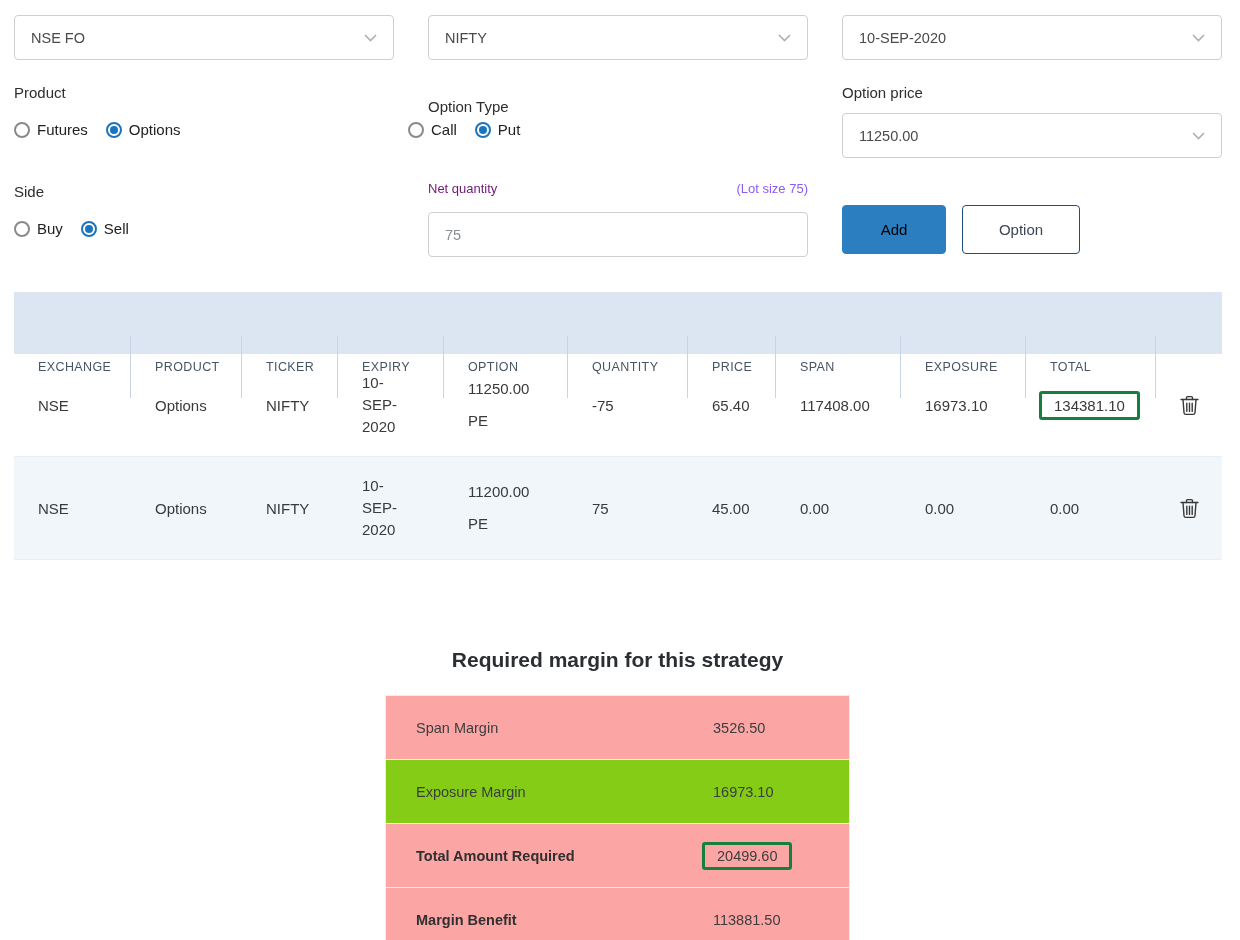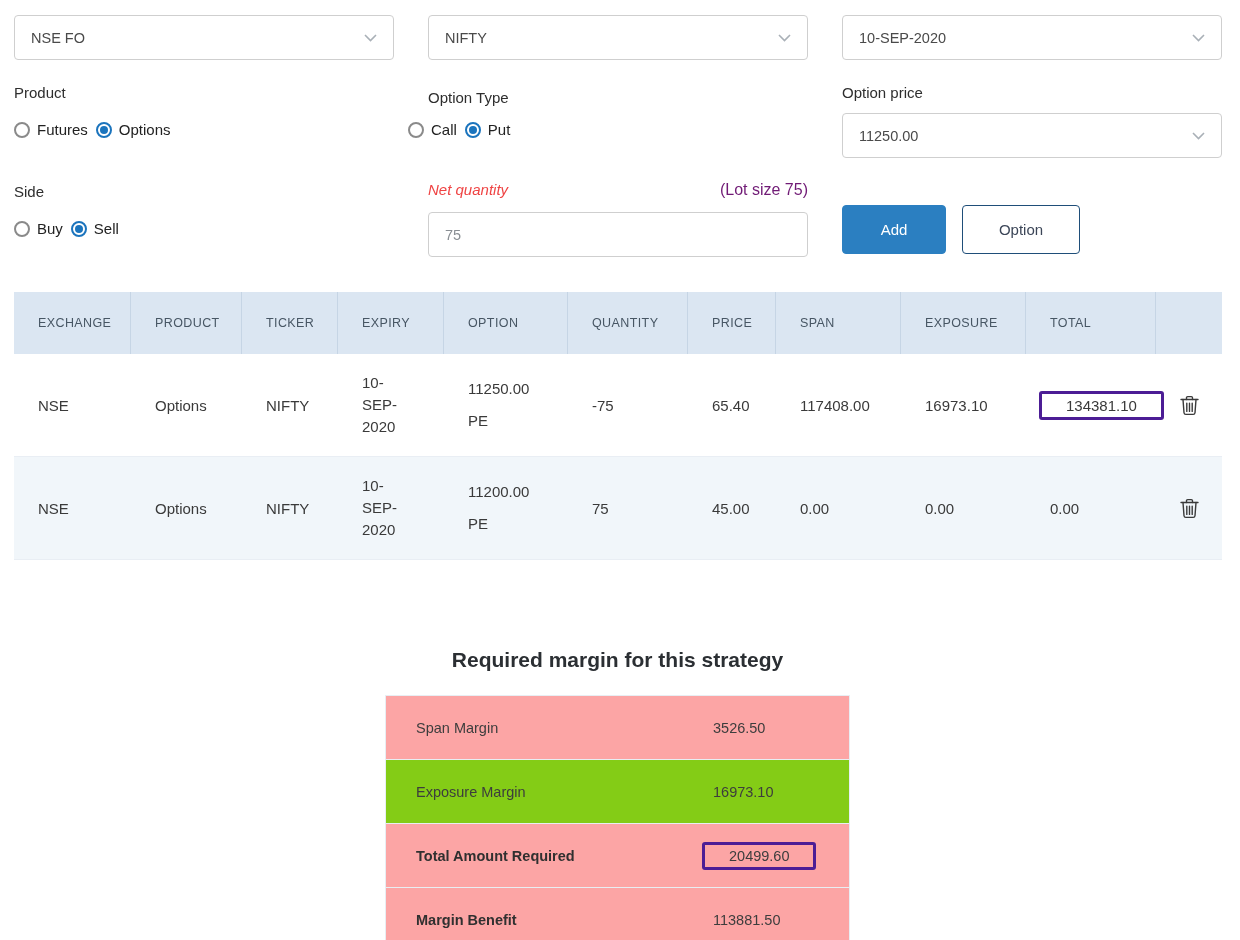--- a/index.html
+++ b/index.html
@@ -16,59 +16,59 @@
   .textinput { color:#8a8f94; }
   .s1 { left:14px;  top:15px; }
   .s2 { left:428px; top:15px; }
   .s3 { left:842px; top:15px; }
   .s4 { left:842px; top:113px; }
   .chev { flex:0 0 auto; margin-left:10px; }
 
   
   .flabel { position:absolute; font-size:15px; color:#2e2e2e; }
   .l-product { left:14px;  top:84px; }
-  .l-otype   { left:428px; top:89px;text-align:right; }
+  .l-otype   { left:428px; top:98px;text-align:right; }
   .l-strike  { left:842px; top:84px; }
   .l-side    { left:14px;  top:183px; }
   .qtyrow { position:absolute; left:428px; top:181px; width:380px; display:flex; justify-content:space-between; align-items:baseline; }
-  .qtyrow .flab { font-size:15px; color:#ef4444;font-style:italic; }
-  .lotnote { font-size:16px; color:#701a75; }
-
-  
-  .radios { position:absolute; display:flex; gap:8px; align-items:center; }
+  .qtyrow .flab { font-size:13px; color:#701a75; }
+  .lotnote { font-size:13px; color:#8b5cf6; }
+
+  
+  .radios { position:absolute; display:flex; gap:18px; align-items:center; }
   .r-product { left:14px;  top:121px; }
   .r-otype   { left:408px; top:121px; }
   .r-side    { left:14px;  top:220px; }
   .ropt { display:flex; align-items:center; gap:7px; font-size:15px; color:#222; cursor:pointer; }
   .radio { width:16px; height:16px; border:2px solid #8a8a8a; border-radius:50%; background:#fff; position:relative; flex:0 0 auto; }
   .radio.sel { border-color:#1b74bd; }
   .radio.sel::after { content:""; position:absolute; inset:2px; border-radius:50%; background:#1b74bd; }
 
   .qinput { left:428px; top:212px; }
 
   
   .btn { position:absolute; height:49px; border-radius:4px; font-size:15px; font-family:inherit; cursor:pointer; }
-  .btn-add { left:842px; top:205px; width:104px; background:#2b7fc1; border:1px solid #2b7fc1; color:#ffffff; }
+  .btn-add { left:842px; top:205px; width:104px; background:#2b7fc1; border:1px solid #2b7fc1; color:#000000; }
   .btn-reset { left:962px; top:205px; width:118px; background:#fff; border:1px solid #1f4e79; color:#3c4658; }
 
   
   .ptable { position:absolute; left:14px; top:292px; width:1208px; }
   .phead { display:flex; background:#dbe6f2; height:62px; }
   .th { display:flex; align-items:center; padding-left:24px; font-size:12.5px; letter-spacing:0.4px;
-        color:#475664; border-right:1px solid #c6d5e5; height:100%; }
+        color:#475664; border-right:1px solid #c6d5e5; height:100%;margin-top:44px; }
   .th.cact { border-right:none; padding-left:0; }
   .tr { display:flex; height:103px; background:#fff; border-bottom:1px solid #e9eef4; }
   .tr.shaded { background:#f1f6fa; }
   .td { display:flex; align-items:center; padding-left:24px; font-size:15px; color:#3a3a3a; height:100%; }
   .c0{width:117px}.c1{width:111px}.c2{width:96px}.c3{width:106px}.c4{width:124px}
   .c5{width:120px}.c6{width:88px}.c7{width:125px}.c8{width:125px}.c9{width:130px}
   .cact{width:66px; justify-content:center; padding-left:0;}
   .w-exp { display:inline-block; width:48px; line-height:22px; }
   .w-opt { display:inline-block; width:78px; line-height:32px; }
-  .hl { display:inline-block; border:3px solid #4c1d95; border-radius:3px; padding:3px 24px; margin-left:-11px;text-align:center; }
+  .hl { display:inline-block; border:3px solid #15803d; border-radius:3px; padding:3px 12px; margin-left:-11px;text-align:center; }
   .del { background:none; border:none; width:36px; height:36px; display:flex; align-items:center; justify-content:center; cursor:pointer; }
 
   
   .mtitle { position:absolute; left:355px; top:648px; width:525px; text-align:center;
             font-size:21px; font-weight:700; color:#2b2f33; }
   .mtable { position:absolute; left:385px; top:695px; width:465px; border:1px solid #e8eef3; border-bottom:none; }
   .mrow { display:flex; align-items:center; height:64px; background:#fca5a5; border-bottom:1px solid #e8eef3; }
   .mrow.shaded { background:#84cc16; }
   .mlabel { flex:0 0 327px; padding-left:30px; font-size:14.5px; color:#3d3d3d; }
   .mlabel.b { font-weight:700; color:#303030; }

